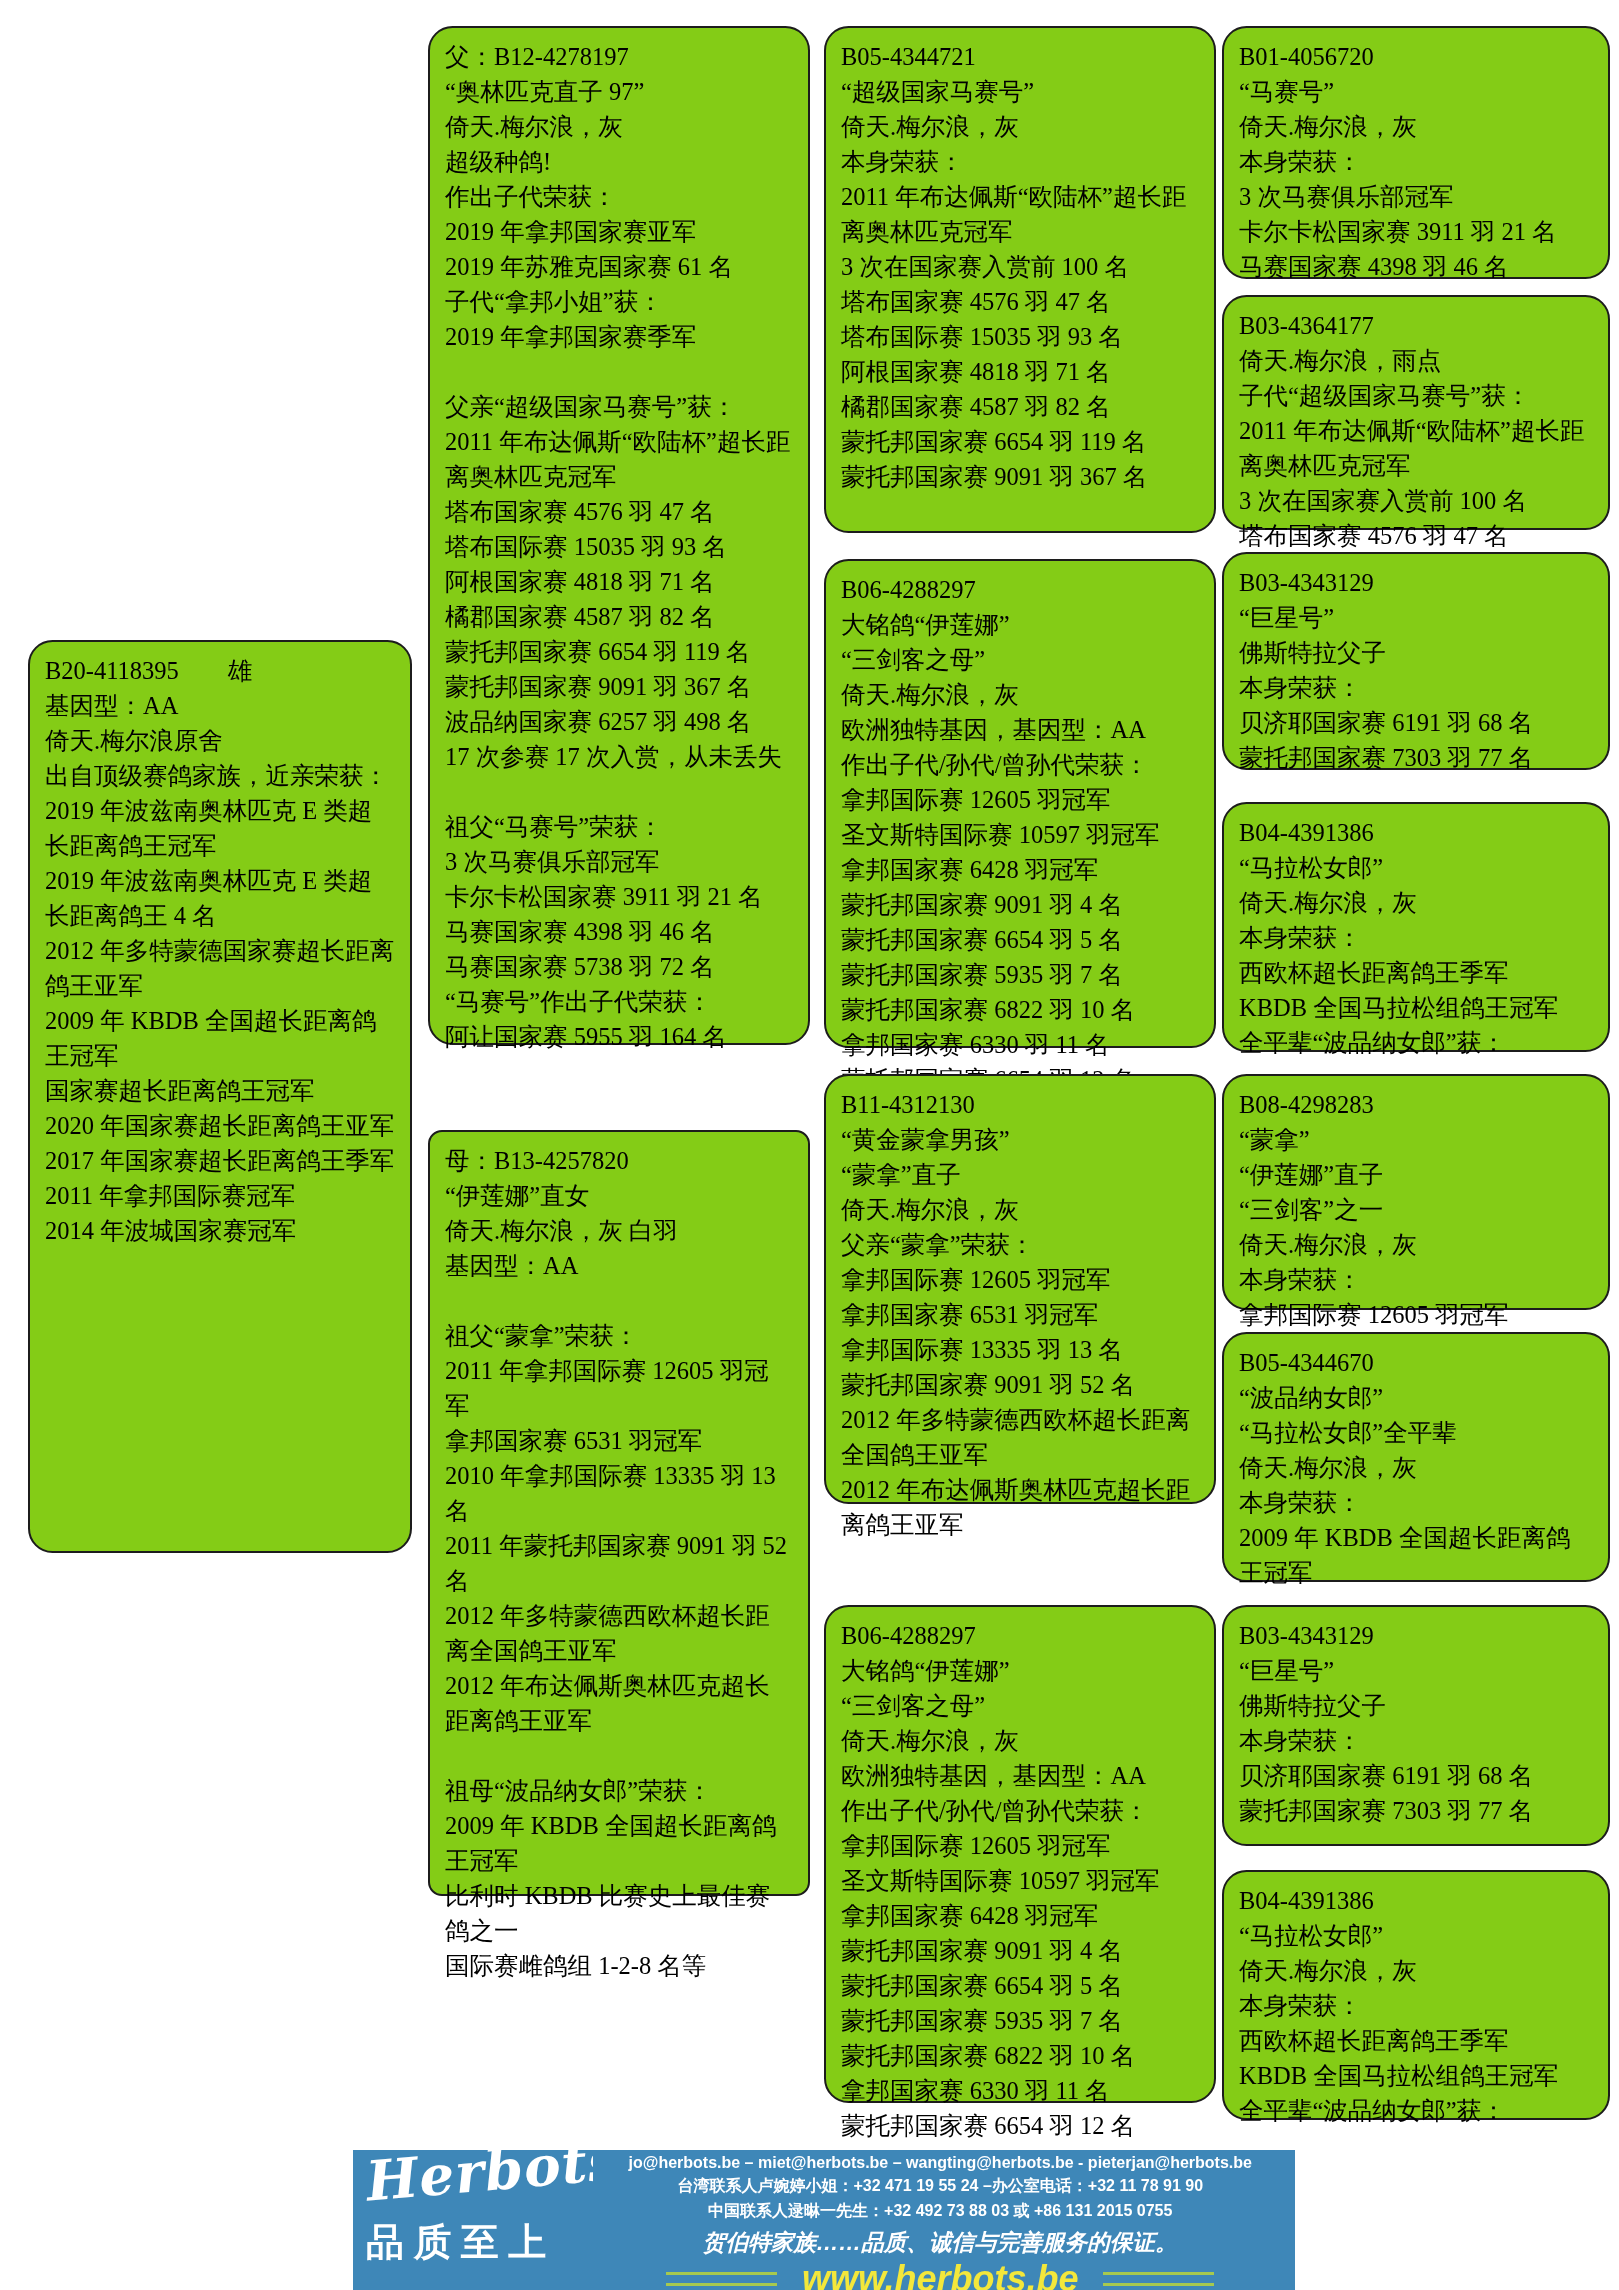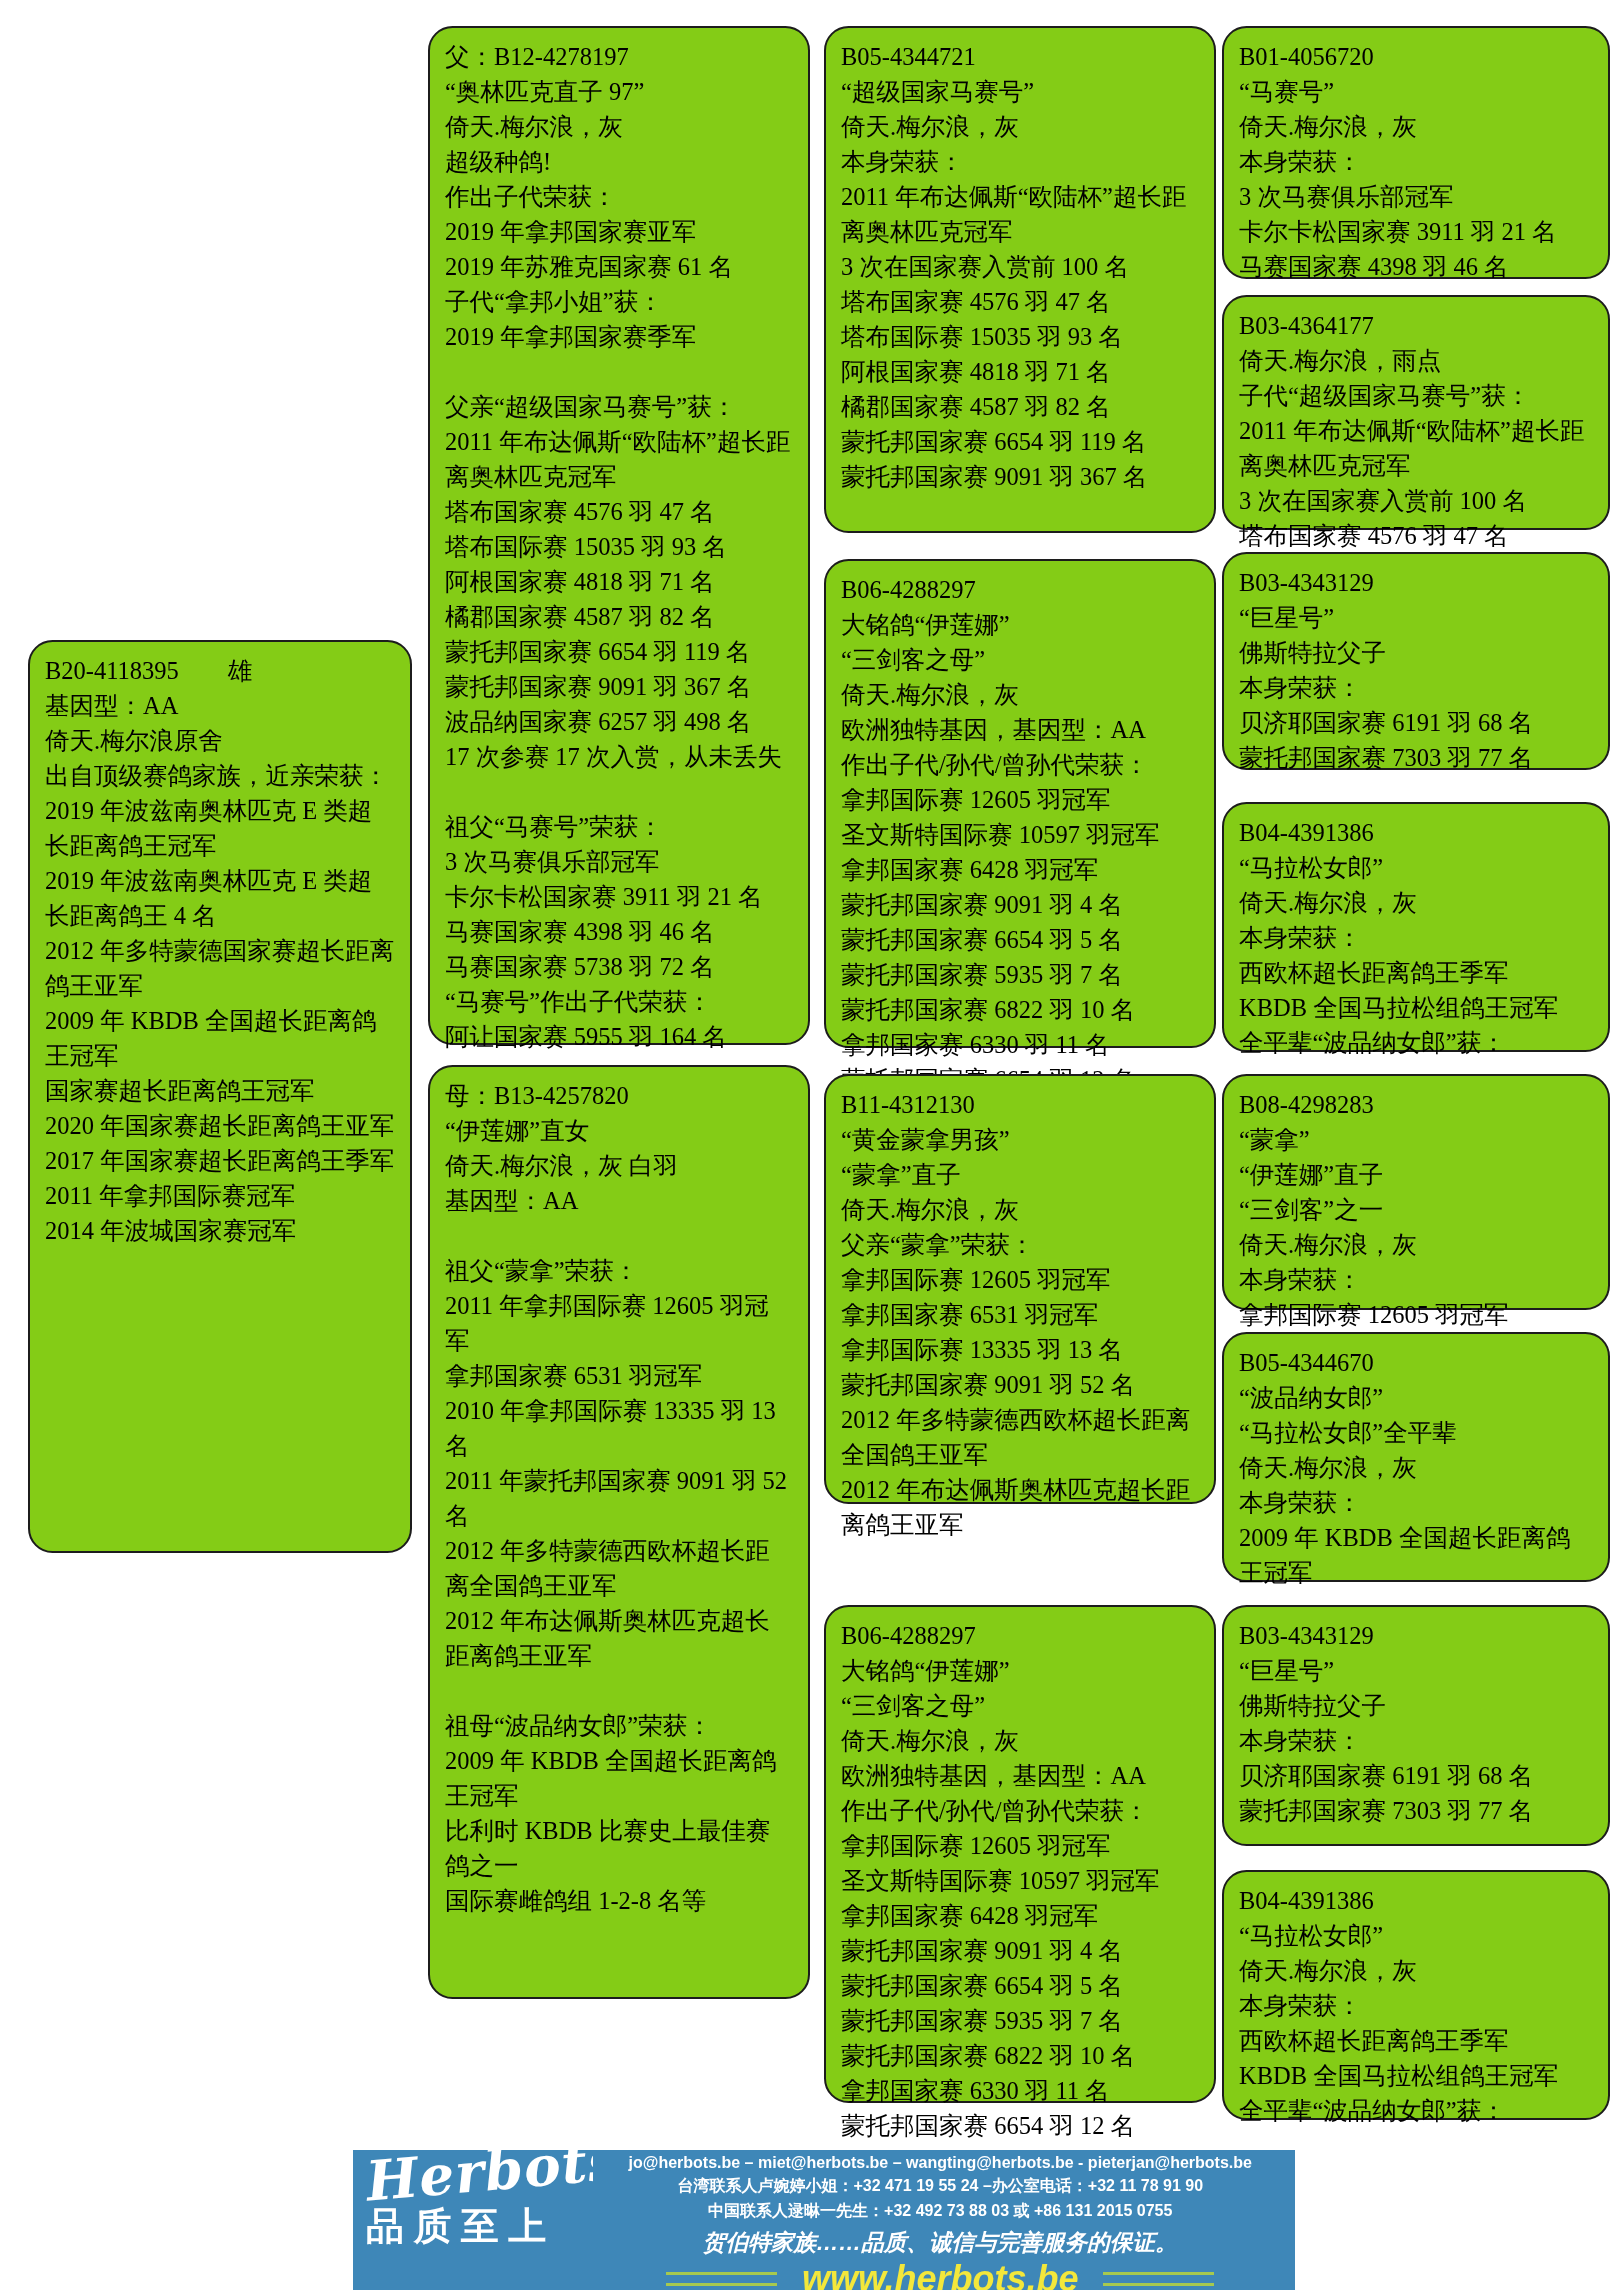--- a/index.html
+++ b/index.html
@@ -11,21 +11,21 @@
   .box {
     position:absolute; box-sizing:border-box;
     border:2.4px solid #1c1c1c; border-radius:24.5px; background:#84cc16;
     padding:11.3px 15px; font-size:24.5px; line-height:35px;
   }
   .line { white-space:pre-wrap; min-height:35px; }
 
   
   .b-subject { left:28px;  top:640px;  width:384px; height:913px; }
   .b-father  { left:428px; top:26px;   width:382px; height:1019px; }
-  .b-mother  { left:428px; top:1065px; width:382px; height:934px; }
+  .b-mother  { left:428px; top:1130px; width:382px; height:766px;border-radius:14px; }
   .b-gp1     { left:824px; top:26px;   width:392px; height:507px; }
   .b-gp2     { left:824px; top:559px;  width:392px; height:489px; }
   .b-gp3     { left:824px; top:1074px; width:392px; height:430px; }
   .b-gp4     { left:824px; top:1605px; width:392px; height:498px; }
   .b-gg1     { left:1222px; top:26px;   width:388px; height:253px; }
   .b-gg2     { left:1222px; top:295px;  width:388px; height:235px; }
   .b-gg3     { left:1222px; top:552px;  width:388px; height:218px; }
   .b-gg4     { left:1222px; top:802px;  width:388px; height:250px; }
   .b-gg5     { left:1222px; top:1074px; width:388px; height:236px;font-family:Liberation Serif, serif; }
   .b-gg6     { left:1222px; top:1332px; width:388px; height:250px; }
@@ -41,21 +41,21 @@
     width:240px; flex:0 0 240px; color:#fff; position:relative;
     padding-left:13px; box-sizing:border-box; overflow:hidden;
   }
   .logo-script {
     font-family:"DejaVu Serif","Liberation Serif",serif;
     font-style:italic; font-weight:bold; font-size:55px; line-height:56px;
     transform:rotate(-5deg); letter-spacing:0.9px; margin-top:-5.6px;
   }
   .logo-sub {
     font-size:38px; font-weight:bold; letter-spacing:9.4px; line-height:45px;
-    margin-top:4px; font-family:"Liberation Sans",sans-serif;
+    margin-top:20px; font-family:"Liberation Sans",sans-serif;
   }
   .info-area {
     flex:1; color:#fff; text-align:center; padding:2.8px 7.5px 0 0;
     font-family:"Liberation Sans",sans-serif;
   }
   .email-line  { font-size:16px; font-weight:bold; line-height:20px; }
   .contact-line{ font-size:16px; font-weight:bold; line-height:25.4px; }
   .slogan {
     font-size:22.6px; font-weight:bold; font-style:italic; line-height:28px;
     margin-top:5.6px;

